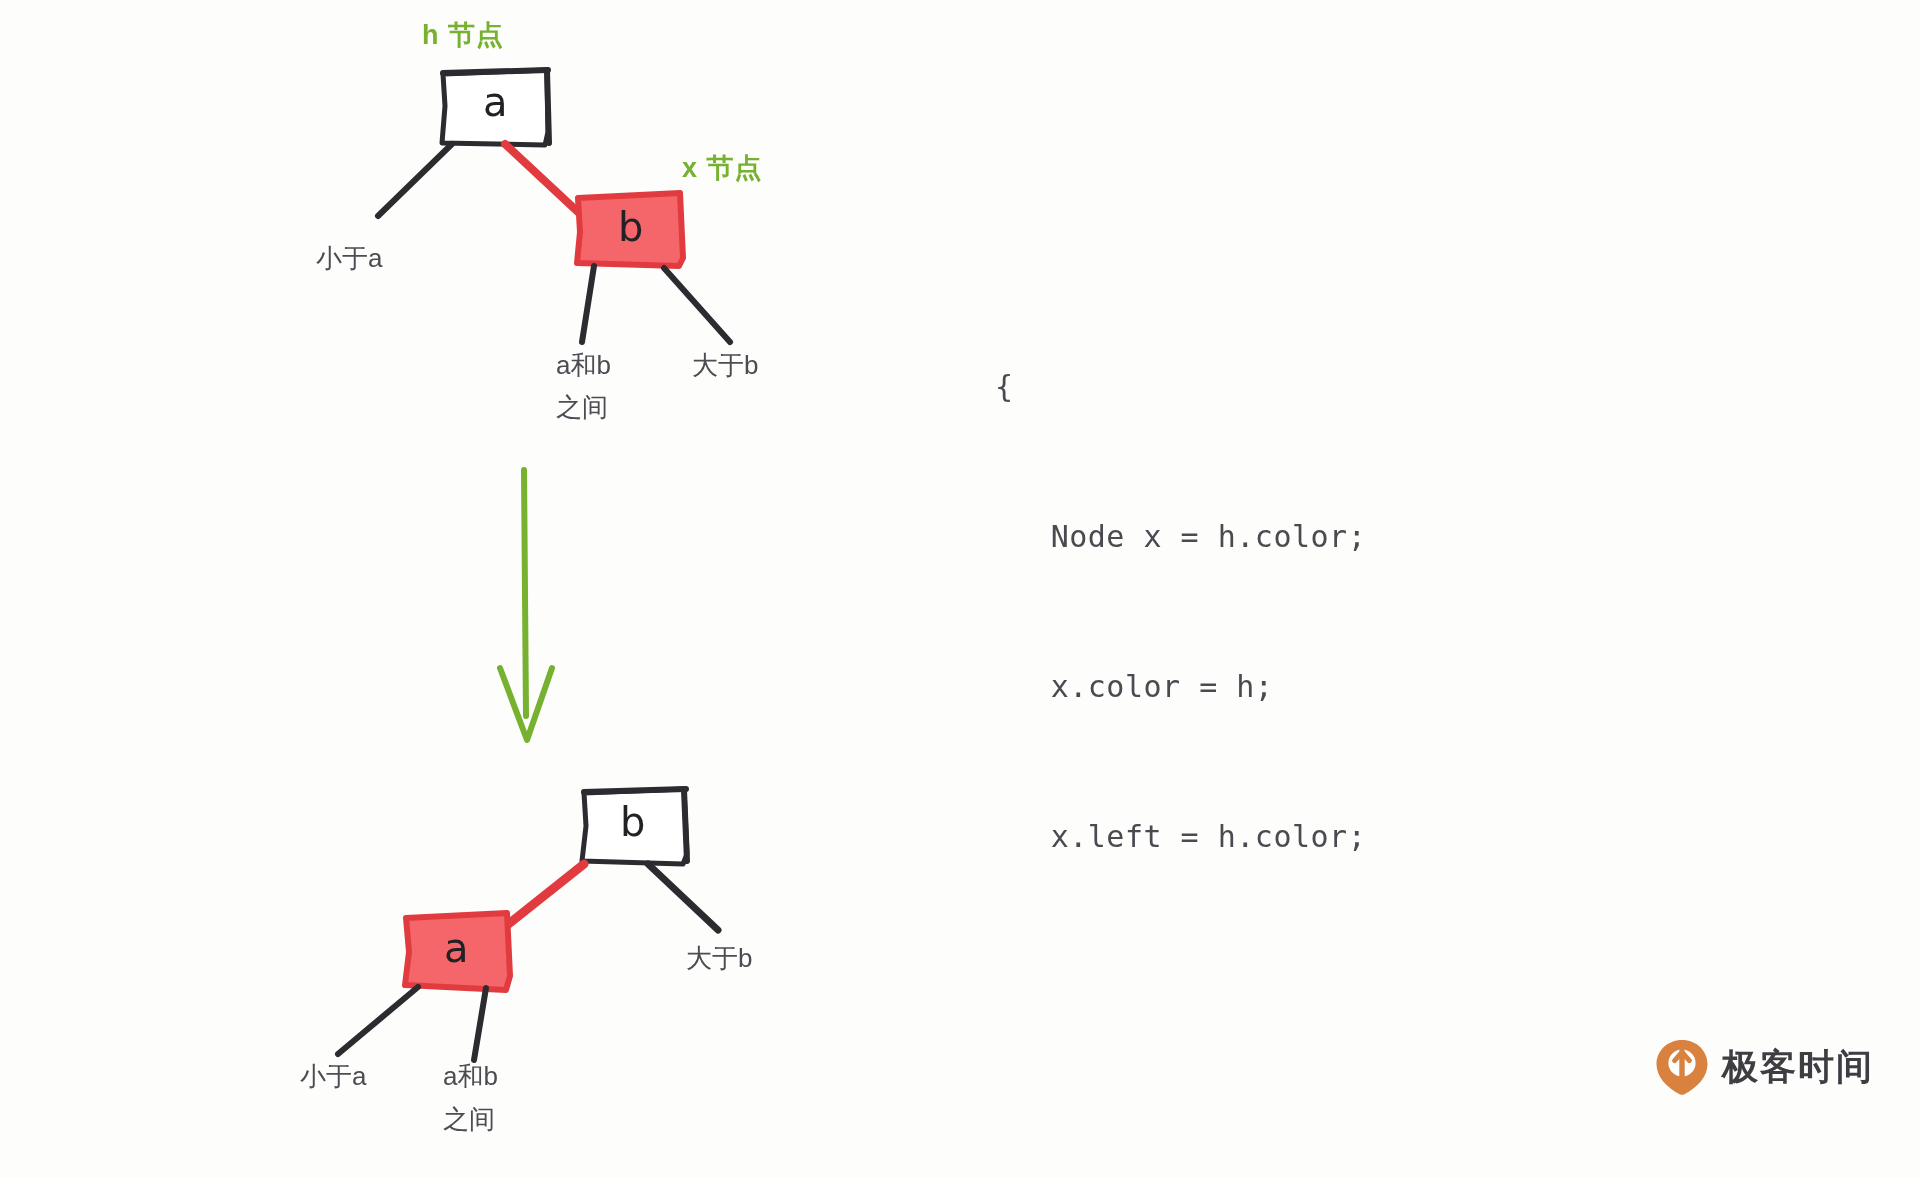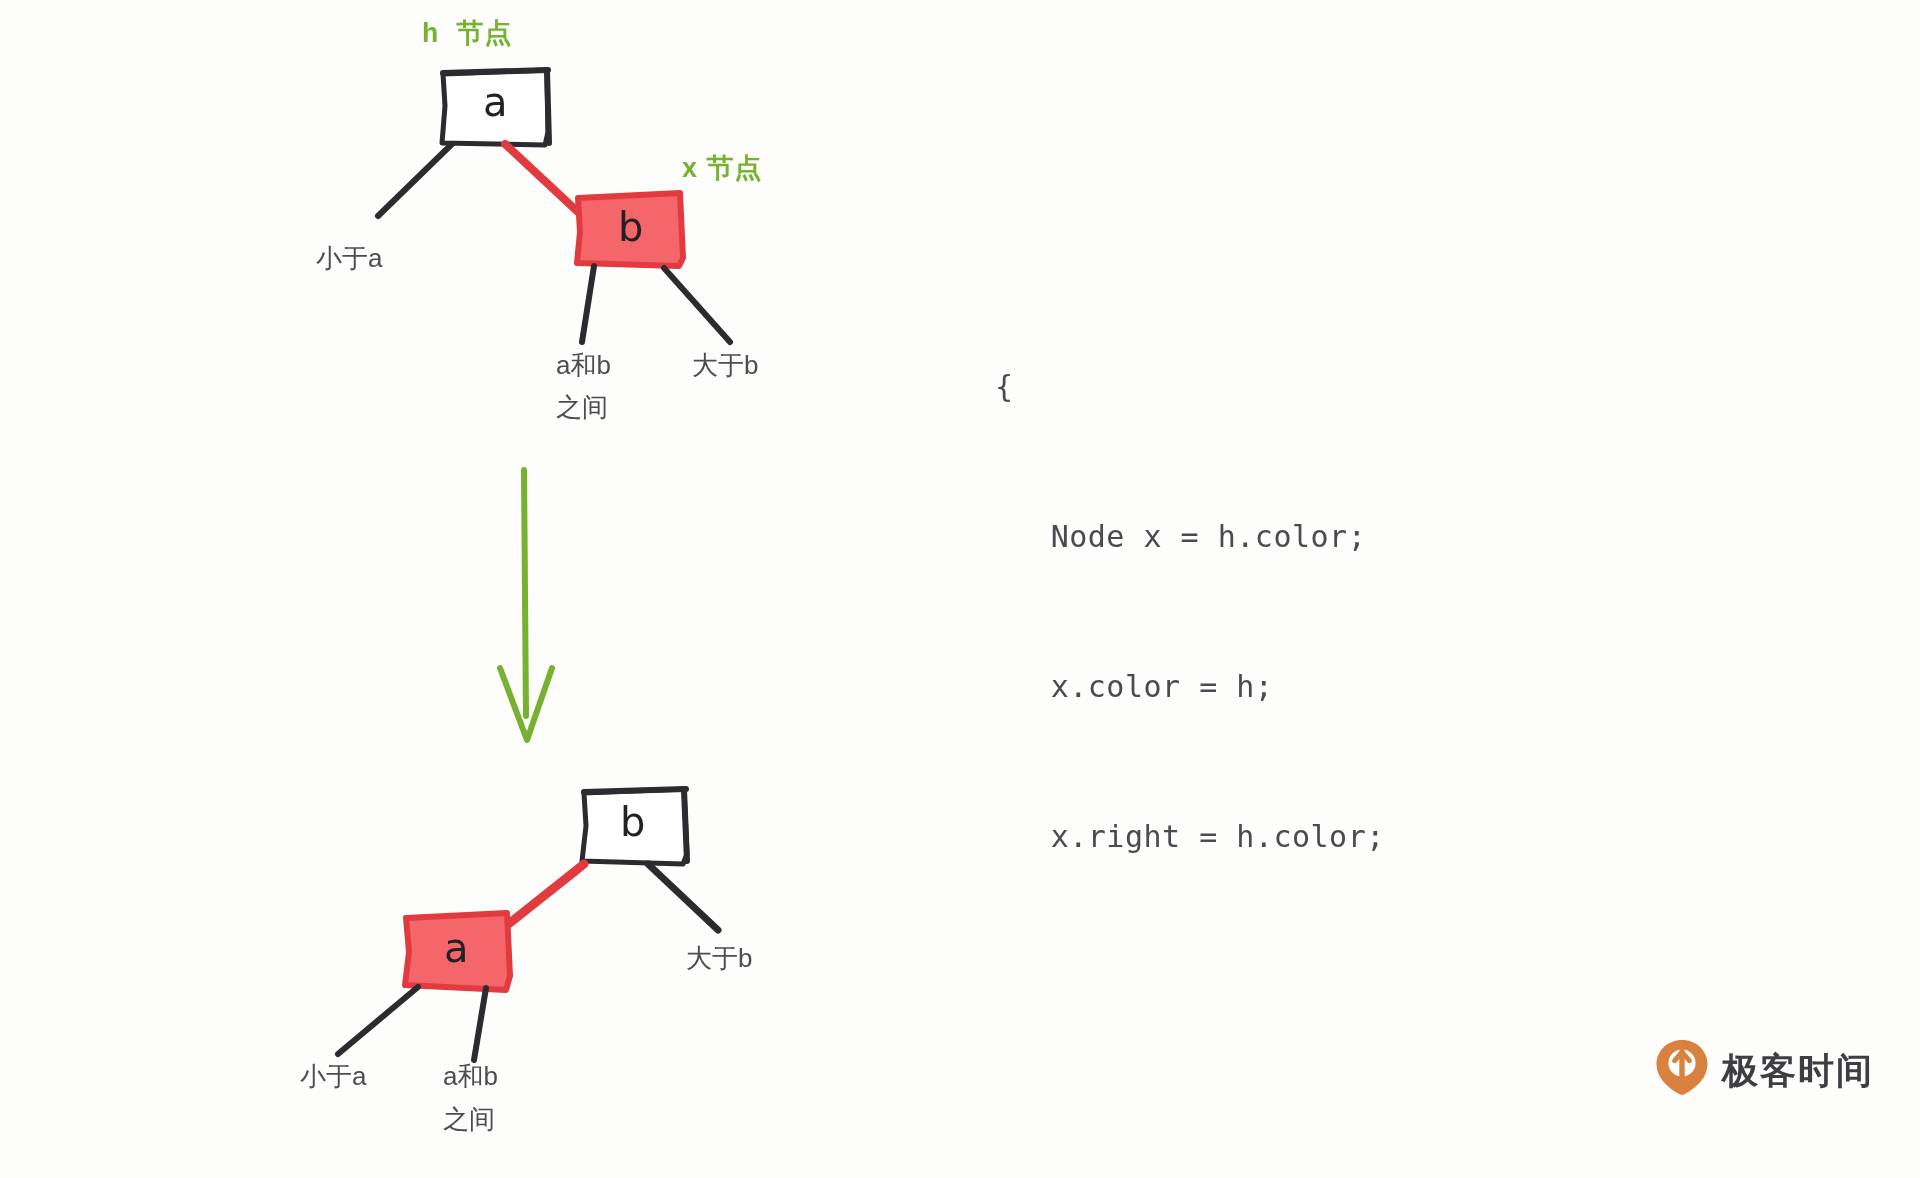--- a/index.html
+++ b/index.html
@@ -62,21 +62,21 @@
     line-height: 50px;
     white-space: pre;
     letter-spacing: 0.5px;
   }
   .code-line { display: block; white-space: pre; }
   .logo {
     position: absolute;
     left: 1654px;
     top: 1038px;
     display: flex;
-    align-items: flex-end;
+    align-items: center;
     gap: 12px;
   }
   .logo-mark { width: 56px; height: 58px; }
   .logo-text {
     color: #3d3d42;
     font-size: 36px;
     font-weight: 700;
     letter-spacing: 2px;
     font-family: "DejaVu Sans", "Liberation Sans", sans-serif;
   }
@@ -121,21 +121,21 @@
     <path d="M648 864 L718 930" stroke="#2b2b30" stroke-width="7" stroke-linecap="round" fill="none"></path>
 
     <g>
       <path d="M406 918 L507 913 L510 976 L506 990 L405 985 L409 952 Z" fill="#f5666b" stroke="#e13b3f" stroke-width="6" stroke-linejoin="round" stroke-linecap="round"></path>
     </g>
 
     <path d="M418 987 L338 1054" stroke="#2b2b30" stroke-width="6" stroke-linecap="round" fill="none"></path>
     <path d="M486 988 L474 1060" stroke="#2b2b30" stroke-width="6" stroke-linecap="round" fill="none"></path>
   </svg>
 
-  <div class="txt label-green" style="left:422px; top:22px;font-family:Liberation Mono, monospace;">h 节点</div>
+  <div class="txt label-green" style="left:422px; top:22px;">h 节点</div>
 
   <div class="txt label-green" style="left:682px; top:155px;">x 节点</div>
 
   <div class="node-letter" style="left:483px; top:79px;">a</div>
 
   <div class="node-letter" style="left:618px; top:204px;">b</div>
 
   <div class="txt label-dark" style="left:316px; top:245px;">小于a</div>
 
   <div class="txt label-dark" style="left:556px; top:352px;">a和b</div>
@@ -151,21 +151,21 @@
 
   <div class="txt label-dark" style="left:443px; top:1063px;">a和b</div>
   <div class="txt label-dark" style="left:443px; top:1106px;">之间</div>
 
   <div class="txt label-dark" style="left:686px; top:945px;">大于b</div>
 
   <div class="code-block">
     <span class="code-line">{</span>
     <span class="code-line">   Node x = h.color;</span>
     <span class="code-line">   x.color = h;</span>
-    <span class="code-line">   x.right = h.color;</span>
+    <span class="code-line">   x.left = h.color;</span>
     
     
     
     
     
     
   </div>
 
   <div class="logo">
     <svg class="logo-mark" viewBox="0 0 56 58">

